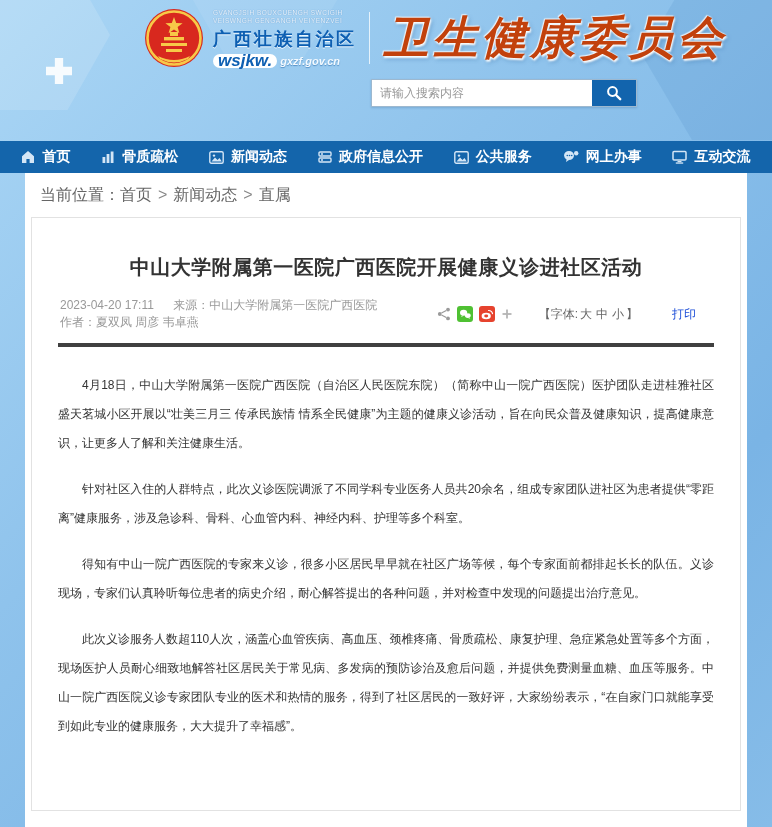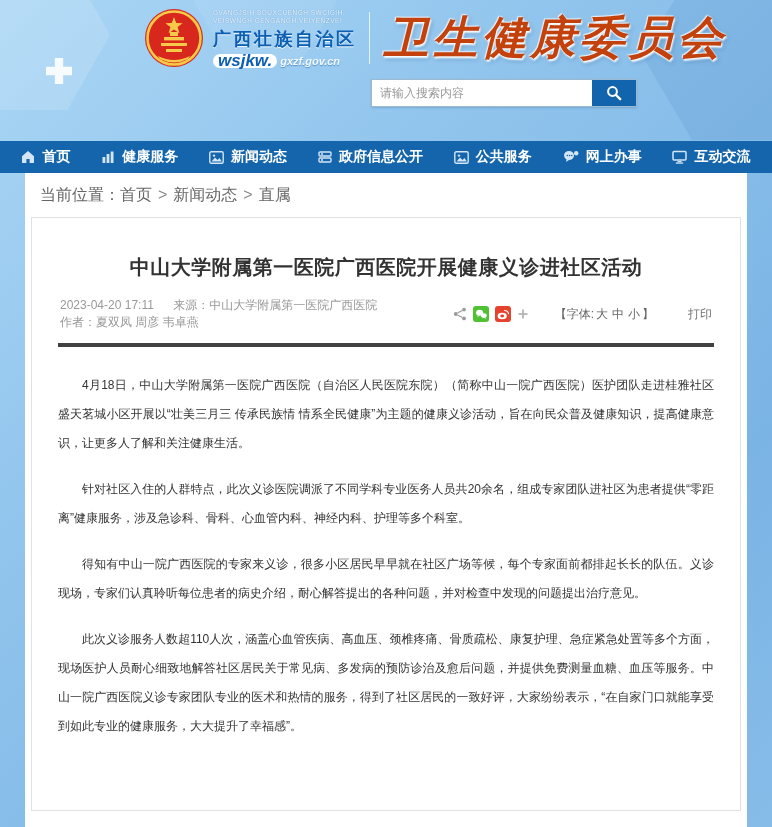--- a/index.html
+++ b/index.html
@@ -62,21 +62,21 @@
   .article-title { text-align:center; font-size:20px; font-weight:bold; color:#333;
                    margin:12px 0 16px; letter-spacing:.5px; }
   .meta-row { display:flex; justify-content:space-between; align-items:center;
               font-size:12px; color:#999; padding:0 2px 12px; border-bottom:4px solid #404040; }
   .meta-left span { margin-right:16px; white-space:nowrap; }
   .meta-right { display:flex; align-items:center;justify-content:space-between; }
   .share-group { display:flex; align-items:center; gap:6px; margin-right:26px; }
   .share-group span { display:flex; cursor:pointer; }
   .fontsize { color:#666; white-space:nowrap; margin-right:34px; }
   .fontsize .fs-opt { cursor:pointer; margin:0 2px; }
-  .print { color:#737373; cursor:pointer; white-space:nowrap; margin-right:0; }
+  .print { color:#1d4ed8; cursor:pointer; white-space:nowrap; margin-right:16px; }
 
   .article-body { padding-top:24px; }
   .article-body p { font-size:12px; line-height:29px; color:#333; text-indent:2em;
                     text-align:justify; margin-bottom:17px; }
 </style>
 </head>
 <body>
 
 <div class="header">
   <div class="hex hex1"></div>
@@ -130,21 +130,21 @@
   </a>
 
   <a class="nav-item">
     <span class="nav-icon">
         <svg width="14" height="14" viewBox="0 0 14 14">
           <rect x="1.5" y="7" width="2.8" height="6" fill="#d4e6f6"></rect>
           <rect x="5.6" y="4" width="2.8" height="9" fill="#d4e6f6"></rect>
           <rect x="9.7" y="1.5" width="2.8" height="11.5" fill="#d4e6f6"></rect>
         </svg>
       </span>
-    <span class="nav-label">健康服务</span>
+    <span class="nav-label">骨质疏松</span>
   </a>
 
   <a class="nav-item">
     <span class="nav-icon">
         <svg width="15" height="13" viewBox="0 0 15 13">
           <rect x="0.8" y="0.8" width="13.4" height="11.4" rx="1.5" fill="none" stroke="#d4e6f6" stroke-width="1.4"></rect>
           <circle cx="5" cy="4.6" r="1.2" fill="#d4e6f6"></circle>
           <path d="M2.5 10.5 L6 6.5 L8.5 9 L10.5 7 L12.8 10.5 Z" fill="#d4e6f6"></path>
         </svg>
       </span>

